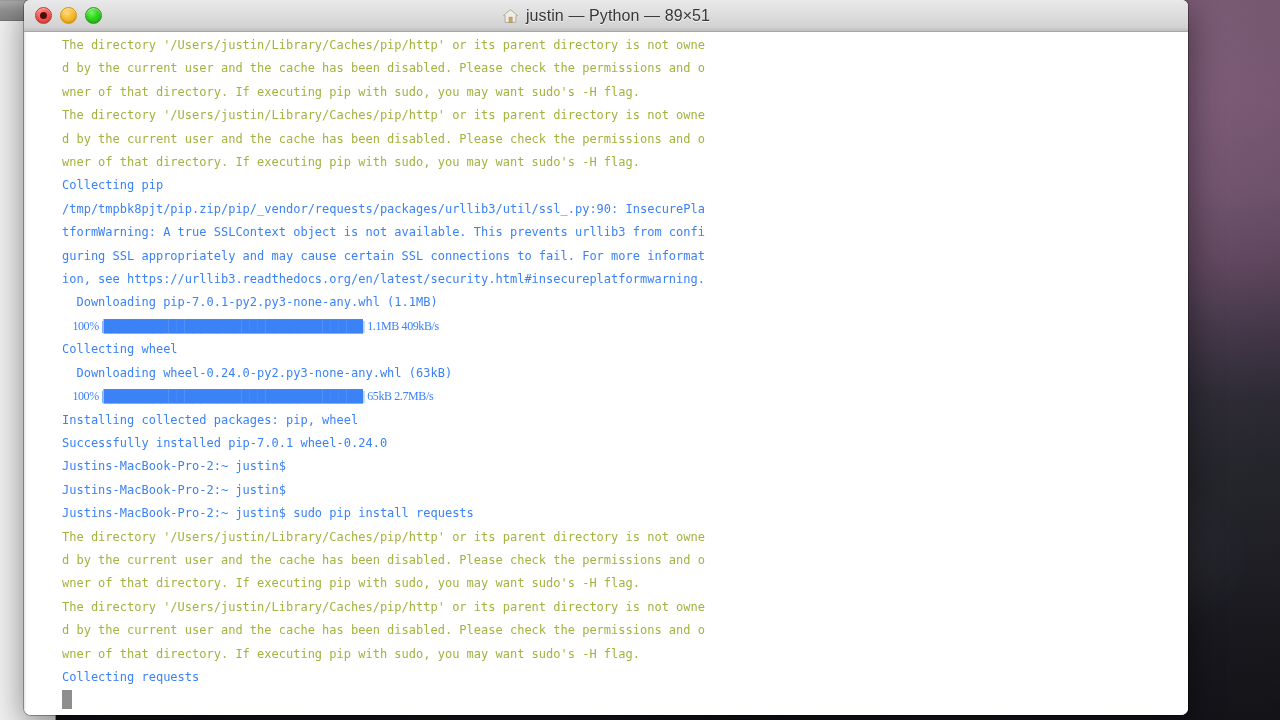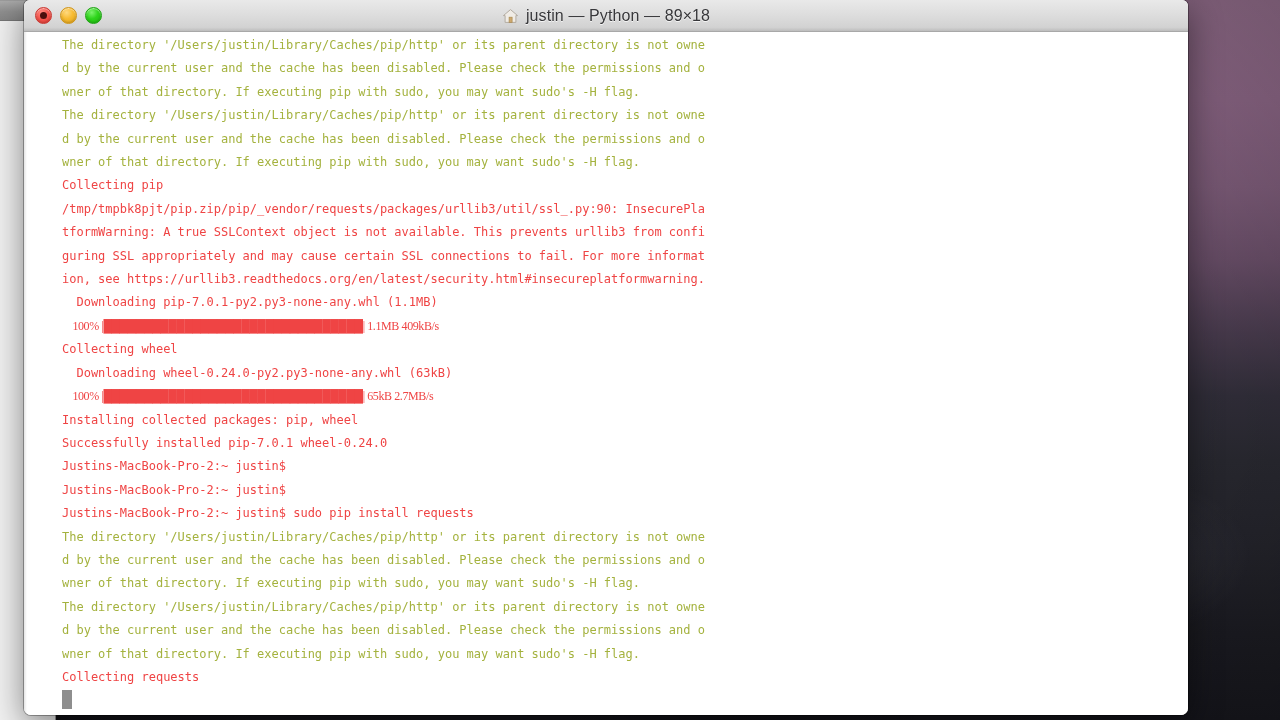--- a/index.html
+++ b/index.html
@@ -167,21 +167,21 @@
     font-size: 12px;
     line-height: 23.42px;
     letter-spacing: 0px;
     white-space: pre;
     padding-left: 38px;
     color: #131313;
     font-weight: 500;
   }
   .line { height: 23.42px; }
   .warn { color: #a4b23e; }
-  .out  { color: #ef4444; }
+  .out  { color: #3b82f6; }
 
   .bar { letter-spacing: -0.4px; font-family: Liberation Serif, serif; }
 
   .cursor-line { position: relative; height: 23.42px; }
   .cursor-block {
     position: absolute;
     left: 0px;
     top: 1px;
     width: 10px;
     height: 19px;
@@ -228,21 +228,21 @@
         <div class="light close"></div>
         <div class="light minimize"></div>
         <div class="light maximize"></div>
       </div>
 
       <div class="title-text">
         <svg class="home-icon" width="17" height="16" viewBox="0 0 17 16">
           <path d="M8.5 1.6 L15.6 7.6 L13.9 7.6 L13.9 14.4 L3.1 14.4 L3.1 7.6 L1.4 7.6 Z" fill="#f0ece6" stroke="#b3aca2" stroke-width="1"></path>
           <rect x="7.1" y="9.2" width="3.0" height="5.2" fill="#cfa96f" stroke="#a98a52" stroke-width=".7"></rect>
         </svg>
-        <span>justin — Python — 89×18</span>
+        <span>justin — Python — 89×51</span>
       </div>
 
     </div>
 
     <div class="term-body">
       <div class="term-inner-shadow"></div>
       <div class="term-lines" id="term-lines"><div class="line warn">The directory '/Users/justin/Library/Caches/pip/http' or its parent directory is not owne</div><div class="line warn">d by the current user and the cache has been disabled. Please check the permissions and o</div><div class="line warn">wner of that directory. If executing pip with sudo, you may want sudo's -H flag.</div><div class="line warn">The directory '/Users/justin/Library/Caches/pip/http' or its parent directory is not owne</div><div class="line warn">d by the current user and the cache has been disabled. Please check the permissions and o</div><div class="line warn">wner of that directory. If executing pip with sudo, you may want sudo's -H flag.</div><div class="line out">Collecting pip</div><div class="line out">/tmp/tmpbk8pjt/pip.zip/pip/_vendor/requests/packages/urllib3/util/ssl_.py:90: InsecurePla</div><div class="line out">tformWarning: A true SSLContext object is not available. This prevents urllib3 from confi</div><div class="line out">guring SSL appropriately and may cause certain SSL connections to fail. For more informat</div><div class="line out">ion, see https://urllib3.readthedocs.org/en/latest/security.html#insecureplatformwarning.</div><div class="line out">  Downloading pip-7.0.1-py2.py3-none-any.whl (1.1MB)</div><div class="line out bar">    100% |████████████████████████████████| 1.1MB 409kB/s</div><div class="line out">Collecting wheel</div><div class="line out">  Downloading wheel-0.24.0-py2.py3-none-any.whl (63kB)</div><div class="line out bar">    100% |████████████████████████████████| 65kB 2.7MB/s</div><div class="line out">Installing collected packages: pip, wheel</div><div class="line out">Successfully installed pip-7.0.1 wheel-0.24.0</div><div class="line out">Justins-MacBook-Pro-2:~ justin$</div><div class="line out">Justins-MacBook-Pro-2:~ justin$</div><div class="line out">Justins-MacBook-Pro-2:~ justin$ sudo pip install requests</div><div class="line warn">The directory '/Users/justin/Library/Caches/pip/http' or its parent directory is not owne</div><div class="line warn">d by the current user and the cache has been disabled. Please check the permissions and o</div><div class="line warn">wner of that directory. If executing pip with sudo, you may want sudo's -H flag.</div><div class="line warn">The directory '/Users/justin/Library/Caches/pip/http' or its parent directory is not owne</div><div class="line warn">d by the current user and the cache has been disabled. Please check the permissions and o</div><div class="line warn">wner of that directory. If executing pip with sudo, you may want sudo's -H flag.</div><div class="line out">Collecting requests</div><div class="cursor-line"><div class="cursor-block"></div></div></div>
     </div>
 
   </div>

